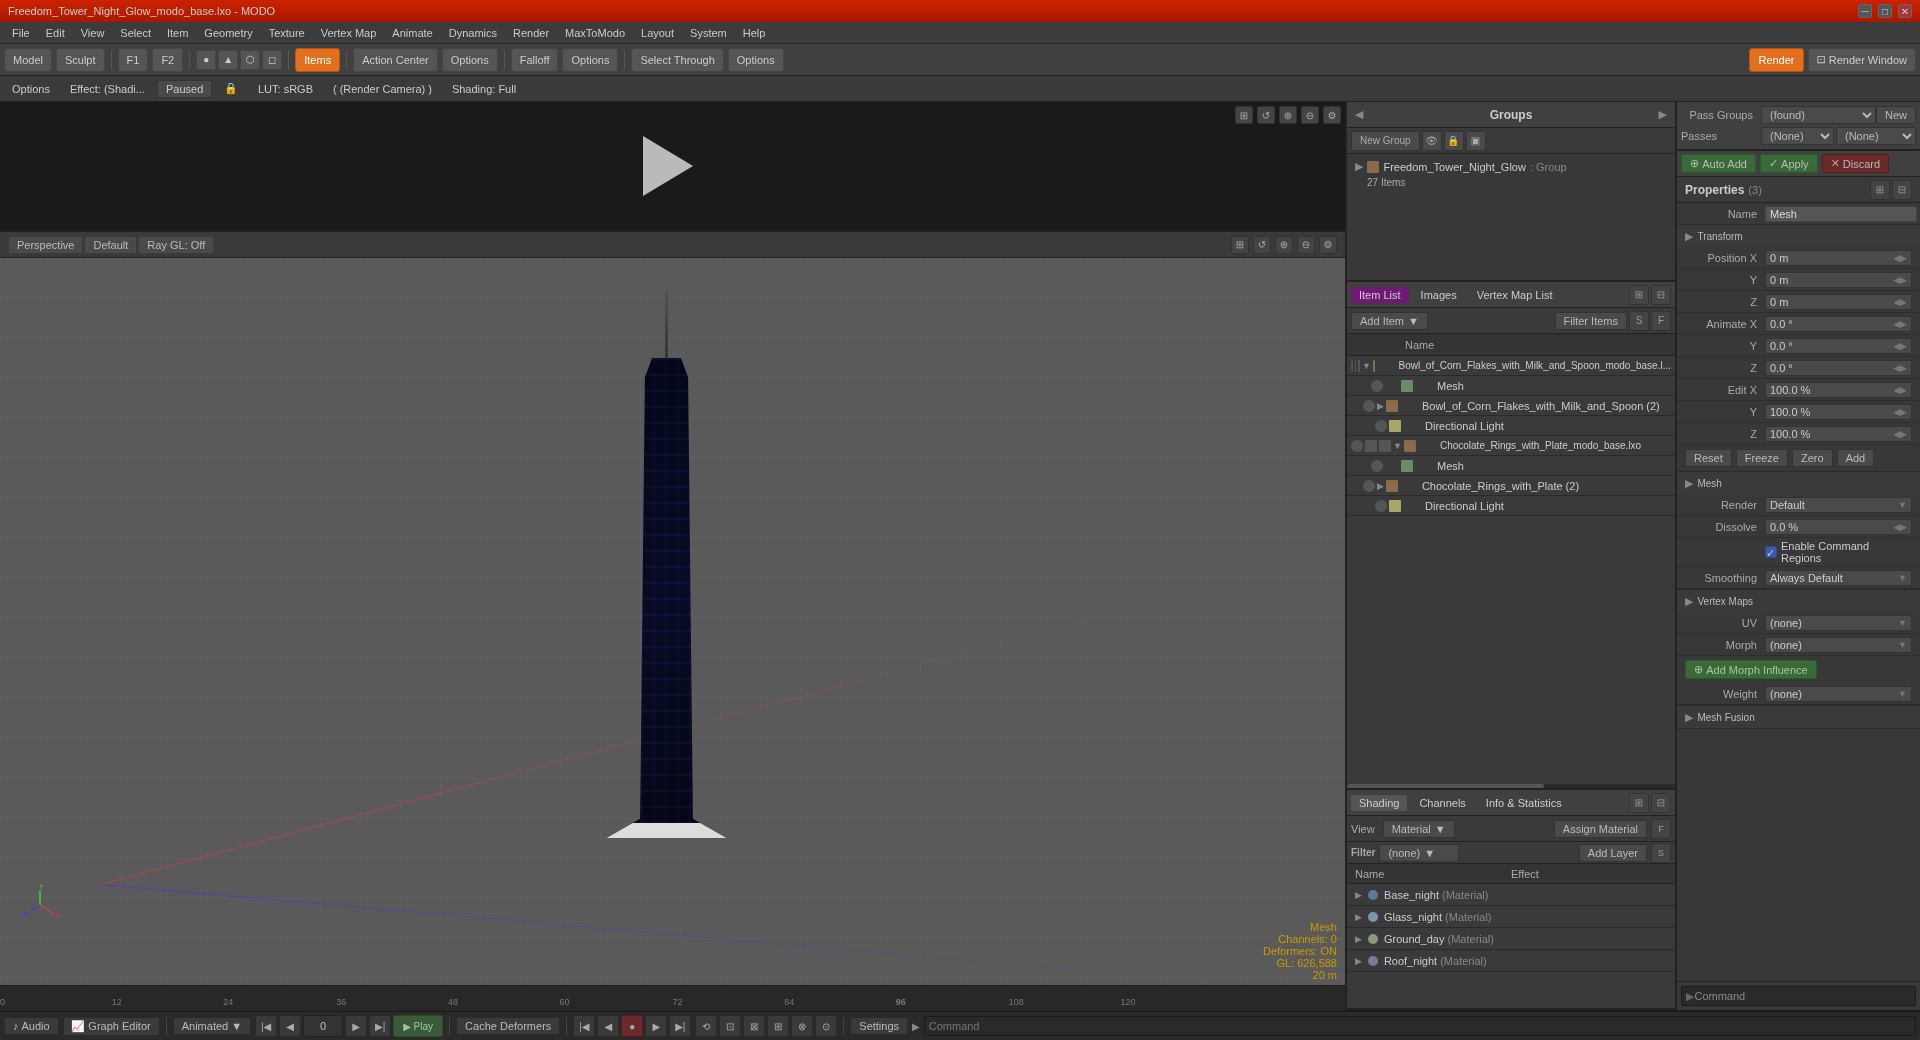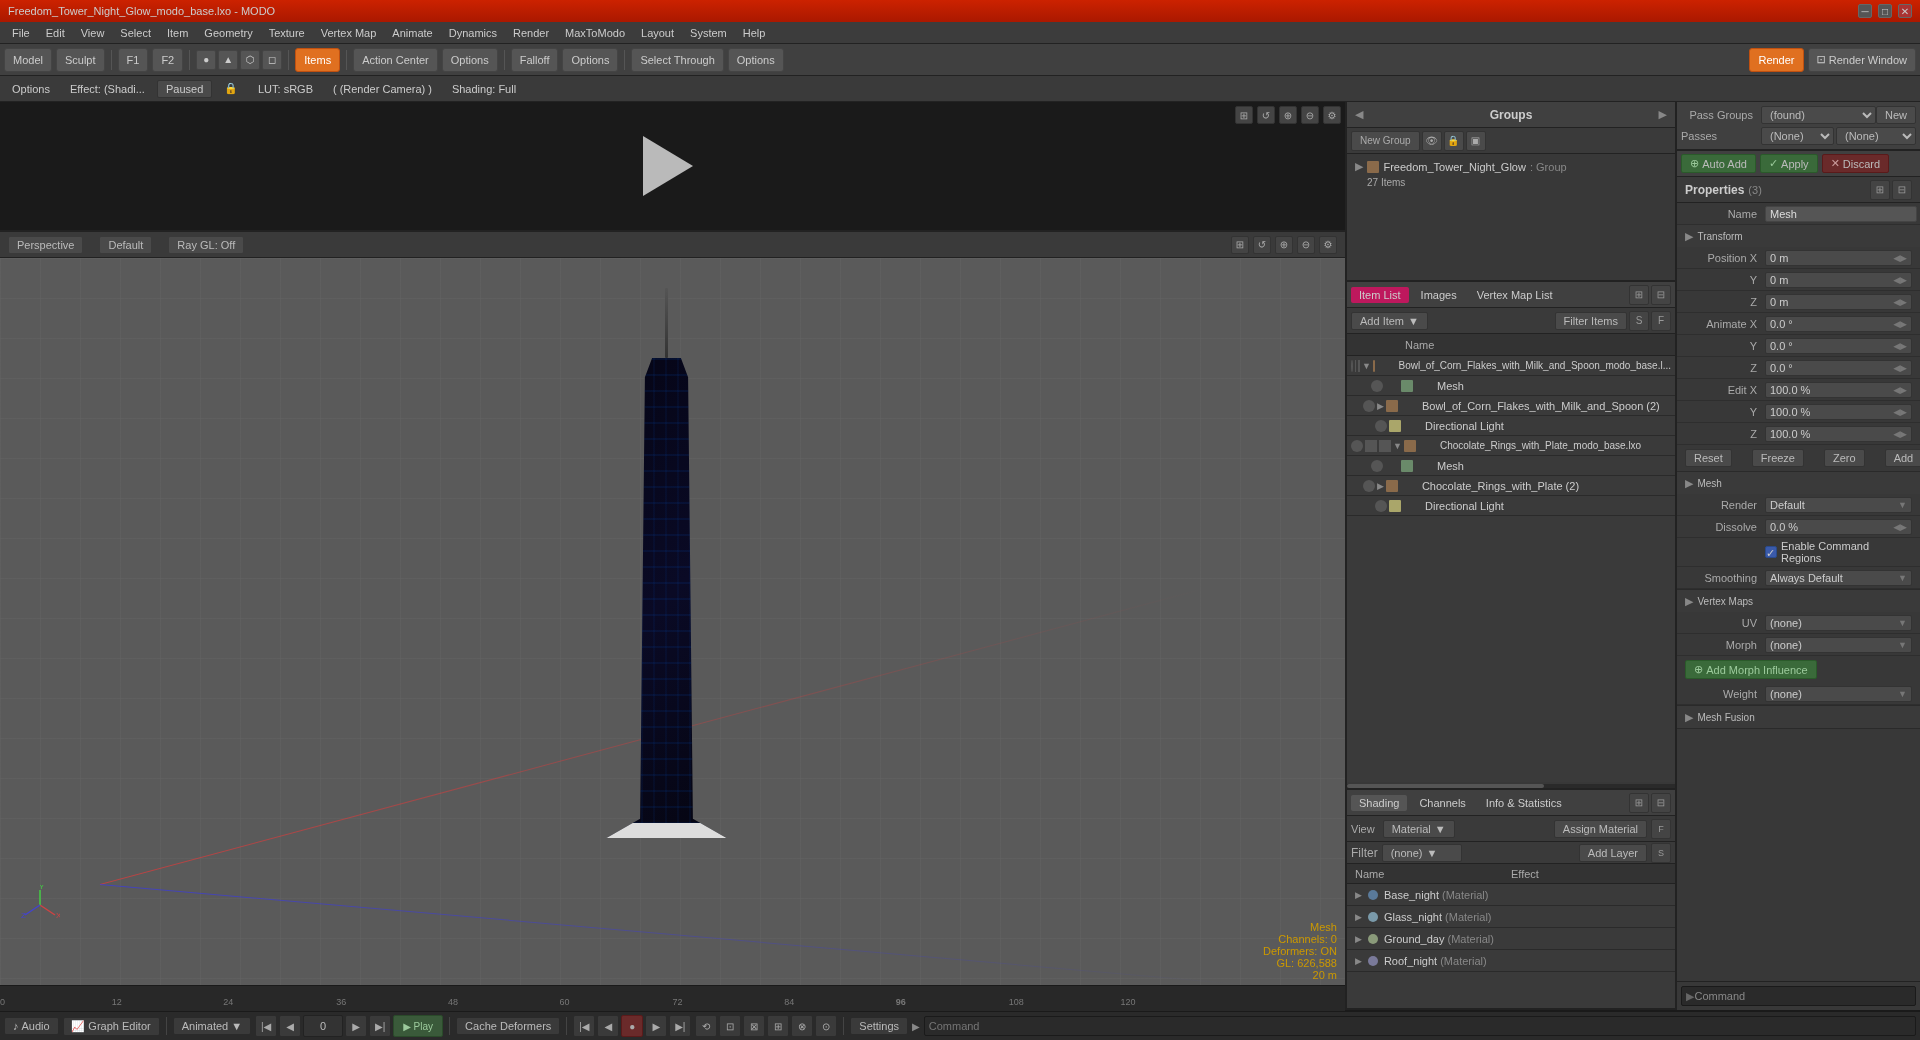--- a/index.html
+++ b/index.html
@@ -40,21 +40,21 @@
     .preview-ctrl-btn { width: 18px; height: 18px; background: #444; border: 1px solid #333; color: #aaa; font-size: 10px; display: flex; align-items: center; justify-content: center; cursor: pointer; border-radius: 2px; }
 
     
     #viewport-tabs { height: 24px; background: #3c3c3c; display: flex; align-items: center; padding: 0 4px; gap: 2px; border-bottom: 1px solid #222; }
     .vp-tab { padding: 2px 10px; background: #4a4a4a; border: 1px solid #444; border-bottom: none; border-radius: 3px 3px 0 0; color: #ccc; font-size: 11px; cursor: pointer; }
     .vp-tab.active { background: #555; color: #fff; }
     .vp-tab-add { padding: 2px 6px; color: #888; cursor: pointer; }
 
     
     #viewport { flex: 1; background: #4a4a4a; position: relative; }
-    #viewport-header { height: 26px; background: #3a3a3a; display: flex; align-items: center; padding: 0 8px; gap: 16px; border-bottom: 1px solid #222; }
+    #viewport-header { height: 26px; background: #3a3a3a; display: flex; align-items: center; padding: 0 8px; gap: 1px; border-bottom: 1px solid #222; }
     .vp-header-item { padding: 2px 8px; background: #4a4a4a; border: 1px solid #3a3a3a; border-radius: 2px; color: #bbb; font-size: 11px; cursor: pointer; }
     .vp-header-controls { margin-left: auto; display: flex; gap: 4px; }
     #viewport-canvas { flex: 1; background: #5a5a5a; position: relative; overflow: hidden; }
 
     
     #axis-indicator { position: absolute; bottom: 20px; left: 20px; width: 40px; height: 40px; }
 
     
     #viewport-info { position: absolute; bottom: 4px; right: 8px; color: #cc9900; font-size: 11px; text-align: right; }
 
@@ -73,21 +73,21 @@
     .groups-btn { width: 20px; height: 20px; background: #4a4a4a; border: 1px solid #333; display: flex; align-items: center; justify-content: center; cursor: pointer; color: #aaa; font-size: 10px; border-radius: 2px; }
     #groups-content { flex: 1; padding: 4px; overflow: auto; }
     .group-item { display: flex; align-items: center; gap: 4px; padding: 2px 4px; cursor: pointer; }
     .group-icon { width: 12px; height: 12px; background: #888; border-radius: 1px; }
     .group-item-sub { padding-left: 16px; color: #aaa; font-size: 10px; }
 
     
     #items-panel { flex: 1; display: flex; flex-direction: column; border-bottom: 2px solid #222; overflow: hidden; }
     #items-header { height: 26px; background: #404040; display: flex; align-items: center; padding: 0 4px; gap: 4px; border-bottom: 1px solid #222; }
     .items-tab { padding: 2px 8px; color: #ccc; font-size: 11px; cursor: pointer; border-radius: 2px; }
-    .items-tab.active { background: #be185d; }
+    .items-tab.active { background: #701a75; }
     #items-toolbar { height: 26px; background: #3a3a3a; display: flex; align-items: center; padding: 0 4px; gap: 2px; border-bottom: 1px solid #222; }
     .add-item-btn { padding: 2px 8px; background: #4a4a4a; border: 1px solid #333; color: #bbb; font-size: 11px; cursor: pointer; border-radius: 2px; display: flex; align-items: center; gap: 4px; }
     .filter-btn { padding: 2px 8px; background: #4a4a4a; border: 1px solid #333; color: #bbb; font-size: 11px; cursor: pointer; border-radius: 2px; margin-left: auto; }
     .filter-s { width: 20px; height: 20px; background: #444; border: 1px solid #333; color: #999; font-size: 10px; display: flex; align-items: center; justify-content: center; cursor: pointer; border-radius: 2px; }
     .col-hdr { color: #aaa; font-size: 11px; }
     #items-list { flex: 1; overflow-y: auto; background: #3a3a3a; }
     .item-row { display: flex; align-items: center; padding: 2px 4px; gap: 2px; min-height: 20px; cursor: pointer; border-bottom: 1px solid #2a2a2a; }
     .item-arrow { color: #888; font-size: 9px; cursor: pointer; }
     .item-name { color: #ccc; font-size: 11px; flex: 1; padding-left: 20px; }
 
@@ -117,21 +117,21 @@
     .props-count { color: #888; font-size: 11px; margin-left: 4px; }
     .pass-new { padding: 2px 8px; background: #4a4a4a; border: 1px solid #333; color: #bbb; font-size: 11px; cursor: pointer; border-radius: 2px; }
 
     .prop-section { border-bottom: 1px solid #2a2a2a; }
     .prop-section-header { height: 22px; background: #3a3a3a; display: flex; align-items: center; padding: 0 8px; cursor: pointer; }
     .prop-section-title { color: #bbb; font-size: 10px; font-weight: normal; }
     .prop-row { display: flex; align-items: center; padding: 2px 8px; min-height: 22px; border-bottom: 1px solid #2e2e2e; }
     .prop-label { color: #aaa; font-size: 11px; width: 80px; flex-shrink: 0; text-align: right; padding-right: 8px; }
     .prop-value-wide { flex: 1; background: #4a4a4a; border: 1px solid #333; color: #ccc; font-size: 11px; padding: 1px 4px; border-radius: 2px; display: flex; align-items: center; justify-content: space-between; }
     .prop-arrow { color: #777; font-size: 9px; }
-    .prop-btn-row { display: flex; align-items: center; gap: 20px; padding: 4px 8px; }
+    .prop-btn-row { display: flex; align-items: center; gap: 4px; padding: 4px 8px; }
     .prop-small-btn { padding: 2px 8px; background: #4a4a4a; border: 1px solid #333; color: #bbb; font-size: 11px; cursor: pointer; border-radius: 2px; }
     .prop-name-input { flex: 1; background: #555; border: 1px solid #444; color: #ddd; font-size: 11px; padding: 1px 4px; border-radius: 2px; }
     .prop-checkbox { display: flex; align-items: center; gap: 4px; }
     .checkbox-blue { width: 12px; height: 12px; background: #3a5aaa; border: 1px solid #2a4a8a; display: inline-block; border-radius: 2px; }
     .prop-green-btn { padding: 2px 8px; background: #3a6a3a; border: 1px solid #2a5a2a; color: #9cca9c; font-size: 11px; cursor: pointer; border-radius: 2px; display: flex; align-items: center; gap: 3px; }
 
     
     #bottombar { height: 30px; background: #2a2a2a; display: flex; align-items: center; padding: 0 4px; gap: 4px; border-top: 2px solid #1a1a1a; }
     .bb-btn { padding: 2px 8px; background: #3a3a3a; border: 1px solid #2a2a2a; color: #bbb; font-size: 11px; cursor: pointer; border-radius: 2px; display: flex; align-items: center; gap: 3px; }
     .bb-sep { width: 1px; height: 18px; background: #444; margin: 0 2px; }
@@ -442,21 +442,21 @@
       <div id="shading-toolbar">
         <span style="color:#aaa; font-size:11px; margin-right:4px;">View</span>
         <div class="shading-view-sel">
           <span>Material</span>
           <span>▼</span>
         </div>
         <div class="shading-assign">Assign Material</div>
         <div class="filter-s" style="font-size:9px;">F</div>
       </div>
       <div style="height: 22px; background: #3a3a3a; display: flex; align-items: center; padding: 0 4px; gap: 4px; border-bottom: 1px solid #222;">
-        <span style="color:#aaa; font-size:12px;">Filter</span>
+        <span style="color:#aaa; font-size:10px;font-weight:bold;">Filter</span>
         <div class="shading-view-sel" style="min-width: 80px;">
           <span>(none)</span>
           <span>▼</span>
         </div>
         <div class="shading-assign">Add Layer</div>
         <div class="filter-s" style="font-size:9px;">S</div>
       </div>
       <div id="shading-col-header">
         <span class="shd-col">Name</span>
         <span class="shd-col">Effect</span>

